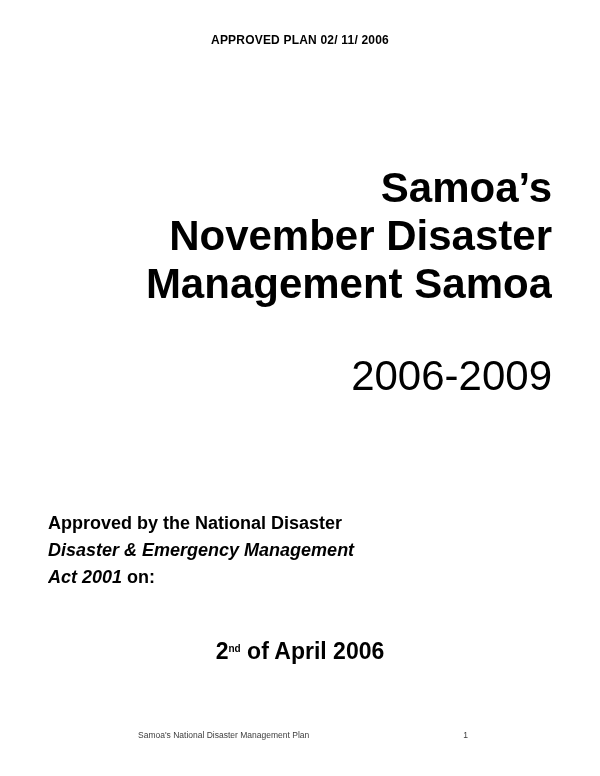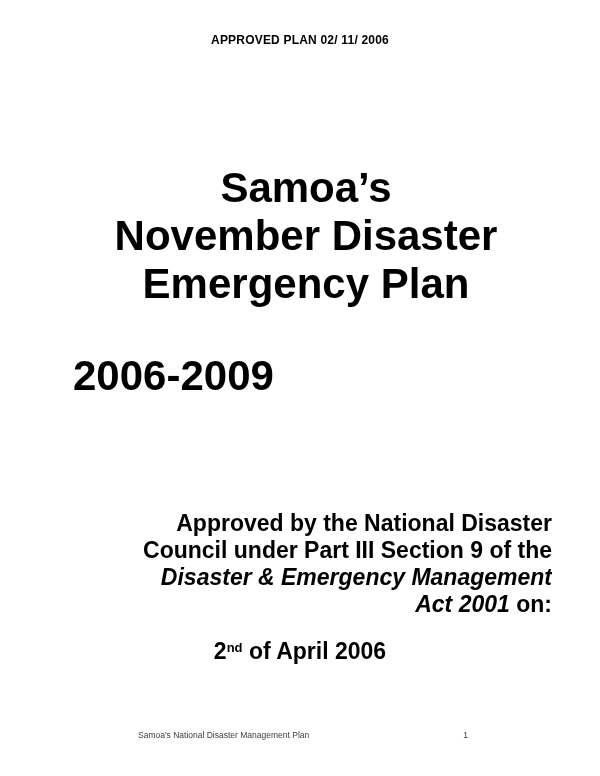--- a/index.html
+++ b/index.html
@@ -20,56 +20,55 @@
       left: 0; right: 0;
       text-align: center;
       font-size: 12px;
       font-weight: bold;
       letter-spacing: 0.2px;
     }
     .doc-title {
       position: absolute;
       top: 164px;
       left: 12px; right: 0;
-      text-align: center;
+      text-align: right;
       font-size: 42px;
       line-height: 48px;
       font-weight: bold;
     }
     .plan-period {
       position: absolute;
       top: 352px;
       left: 0; right: 0;
-      text-align: left;
+      text-align: right;
       font-size: 42px;
       line-height: 48px;
-      font-weight: bold;
-      margin-left: 25px;
+      font-weight: normal;
     }
     .approval-statement {
       position: absolute;
       top: 510px;
-      left: 0; right: 0;
-      text-align: right;
-      font-size: 23px;
+      left: 0; right: 8px;
+      text-align: left;
+      font-size: 18px;
       line-height: 27px;
       font-weight: bold;
     }
     .italic { font-style: italic; }
     .approval-date {
       position: absolute;
       top: 638px;
       left: 0; right: 0;
       text-align: center;
       font-size: 23px;
       line-height: 27px;
       font-weight: bold;
     }
     .approval-date sup {
-      font-size: 13px;
+      font-size: 10px;
       line-height: 0;
       vertical-align: 7px;
     }
     .page-footer {
       position: absolute;
       top: 730px;
       left: 90px;
       right: 84px;
       display: flex;
       justify-content: space-between;
@@ -83,28 +82,27 @@
 </head>
 <body>
 
 <div class="page">
 
   <div class="stamp-header">APPROVED PLAN 02/ 11/ 2006</div>
 
   <div class="doc-title">
     <div>Samoa’s</div>
     <div>November Disaster</div>
-    <div>Emergency Plan</div>
+    <div>Management Samoa</div>
   </div>
 
   <div class="plan-period">2006-2009</div>
 
   <div class="approval-statement">
     <div>Approved by the National Disaster</div>
-    <div>Council under Part III Section 9 of the</div>
     <div class="italic">Disaster &amp; Emergency Management</div>
     <div><span class="italic">Act 2001</span><span> on:</span></div>
   </div>
 
   <div class="approval-date"><span>2</span><sup>nd</sup><span> of April 2006</span></div>
 
   <div class="page-footer">
     <span>Samoa's National Disaster Management Plan</span>
     <span>1</span>
   </div>

